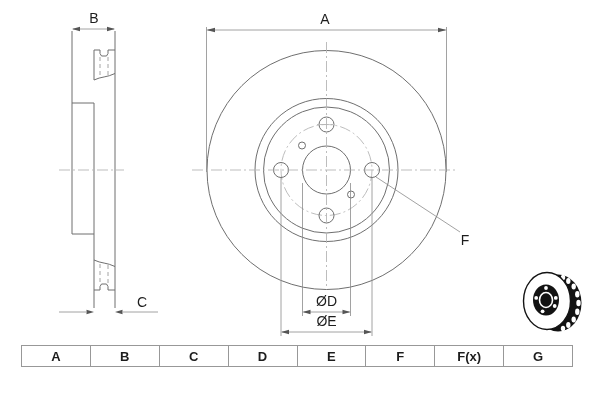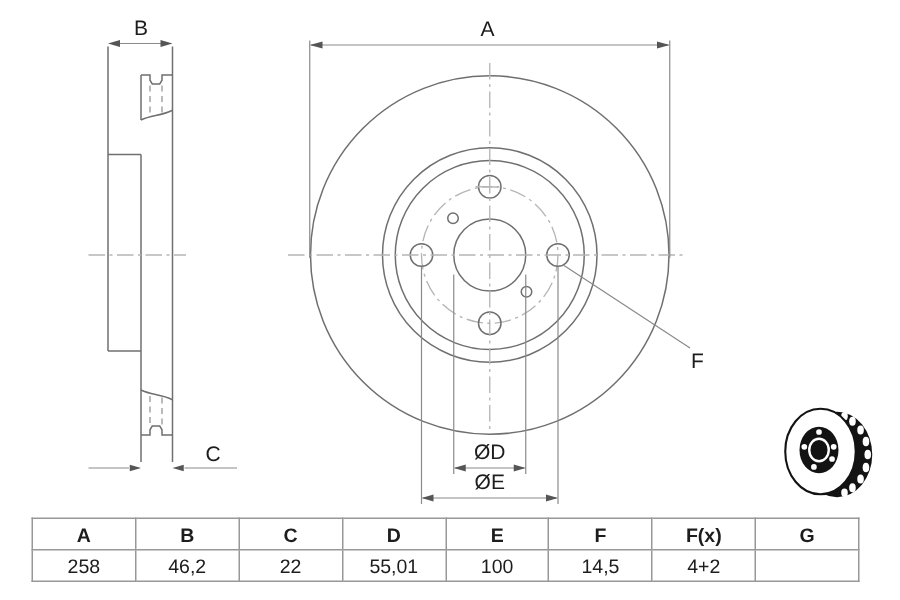--- a/index.html
+++ b/index.html
@@ -153,26 +153,16 @@
         <tr>
       <th>A</th>
       <th>B</th>
       <th>C</th>
       <th>D</th>
       <th>E</th>
       <th>F</th>
       <th>F(x)</th>
       <th>G</th>
     </tr>
-    <tr>
-      <td>258</td>
-      <td>46,2</td>
-      <td>22</td>
-      <td>55,01</td>
-      <td>100</td>
-      <td>14,5</td>
-      <td>4+2</td>
-      <td></td>
-    </tr>
   </tbody>
     </table>
 
 </div>
 
 </body></html>

